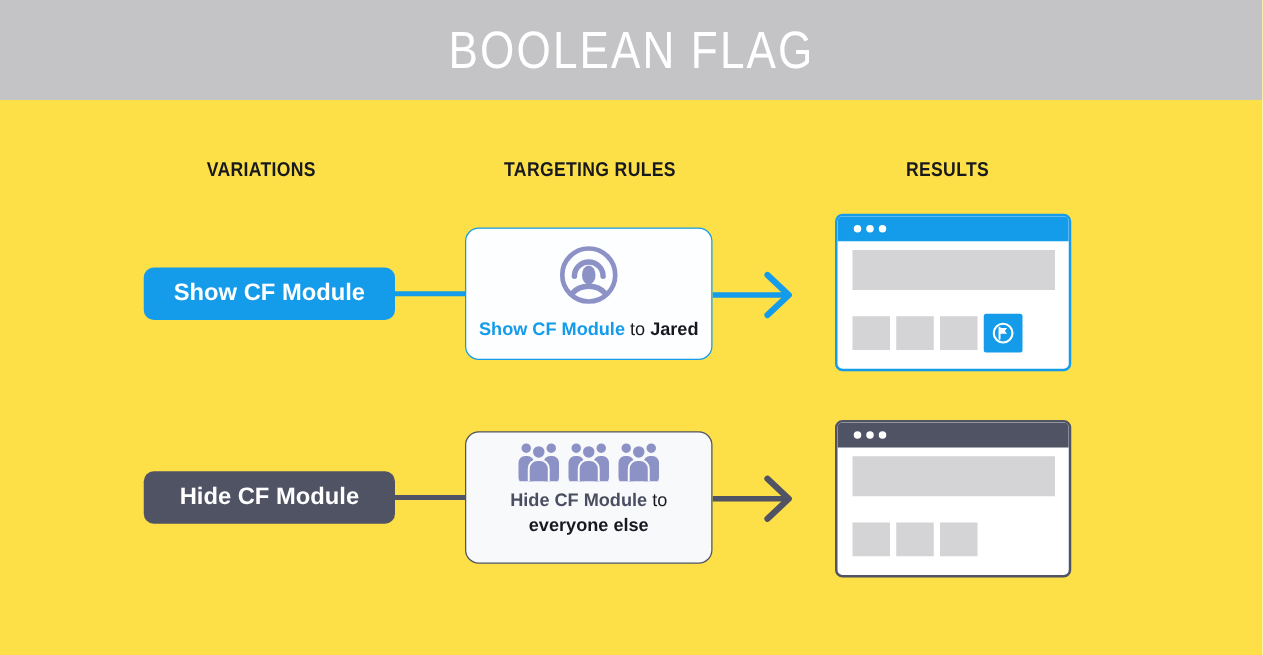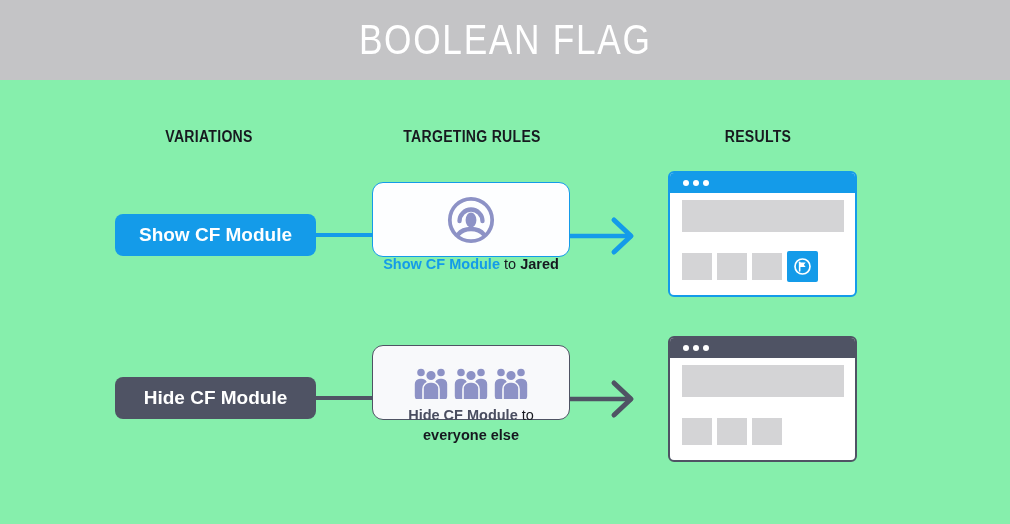--- a/index.html
+++ b/index.html
@@ -1,17 +1,17 @@
 <!DOCTYPE html>
 <html><head>
 <meta charset="utf-8">
 <style>
   html,body{margin:0;padding:0;background:#fff;}
   .canvas{
-    position:relative;width:1010px;height:524px;background:#86efac;
+    position:relative;width:1010px;height:524px;background:#fde047;
     font-family:"Liberation Sans",sans-serif;overflow:hidden;
   }
   
   .banner{
     position:absolute;left:0;top:0;width:1010px;height:80px;
     background:#c4c4c6;display:flex;align-items:center;justify-content:center;
   }
   .banner-title{
     color:#ffffff;font-size:42px;font-weight:400;letter-spacing:2px;
     transform:scaleX(0.84);white-space:nowrap;
@@ -32,25 +32,25 @@
     color:#fff;font-size:19px;font-weight:bold;white-space:nowrap;
   }
   .pill-blue{background:#149be9;top:214px;}
   .pill-slate{background:#4f5364;top:377px;}
   
   .connector{position:absolute;left:314px;width:60px;height:4px;}
   .connector-blue{background:#149be9;top:233px;}
   .connector-slate{background:#4f5364;top:396px;}
   
   .rule-card{
-    position:absolute;left:372px;width:198px;height:75px;box-sizing:border-box;
+    position:absolute;left:372px;width:198px;height:106px;box-sizing:border-box;
     border-radius:11px;display:flex;flex-direction:column;align-items:center;
   }
   .rule-card-1{top:182px;background:#fdfeff;border:1.5px solid #149be9;padding-top:13px;}
-  .rule-card-2{top:345px;background:#f8f9fb;border:1.5px solid #4f5364;padding-top:19px;}
+  .rule-card-2{top:345px;background:#f8f9fb;border:1.5px solid #4f5364;padding-top:5px;}
   .rule-text{
     font-size:14.5px;color:#17191f;text-align:center;line-height:20px;white-space:nowrap;
   }
   .rule-card-1 .rule-text{margin-top:10px;}
   .rule-card-2 .rule-text{margin-top:6px;}
   .flag-name-blue{color:#149be9;font-weight:bold;}
   .flag-name-slate{color:#4a4e60;font-weight:bold;}
   .audience{font-weight:bold;color:#16181f;}
   .audience-block{display:block;font-weight:bold;color:#16181f;text-align:center;}
   

